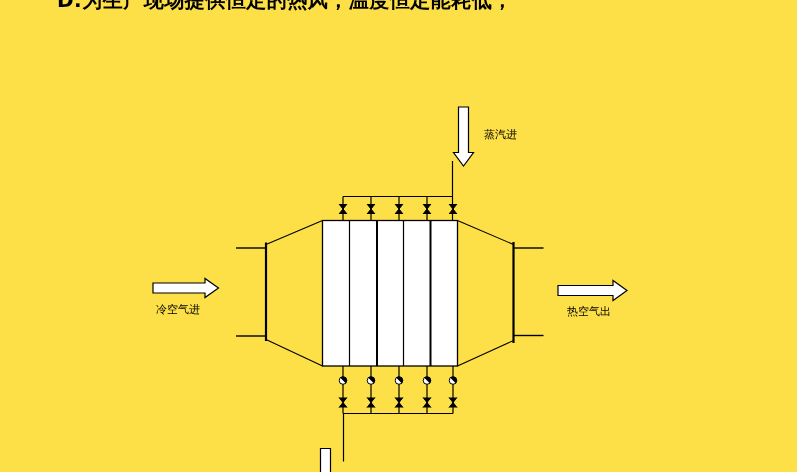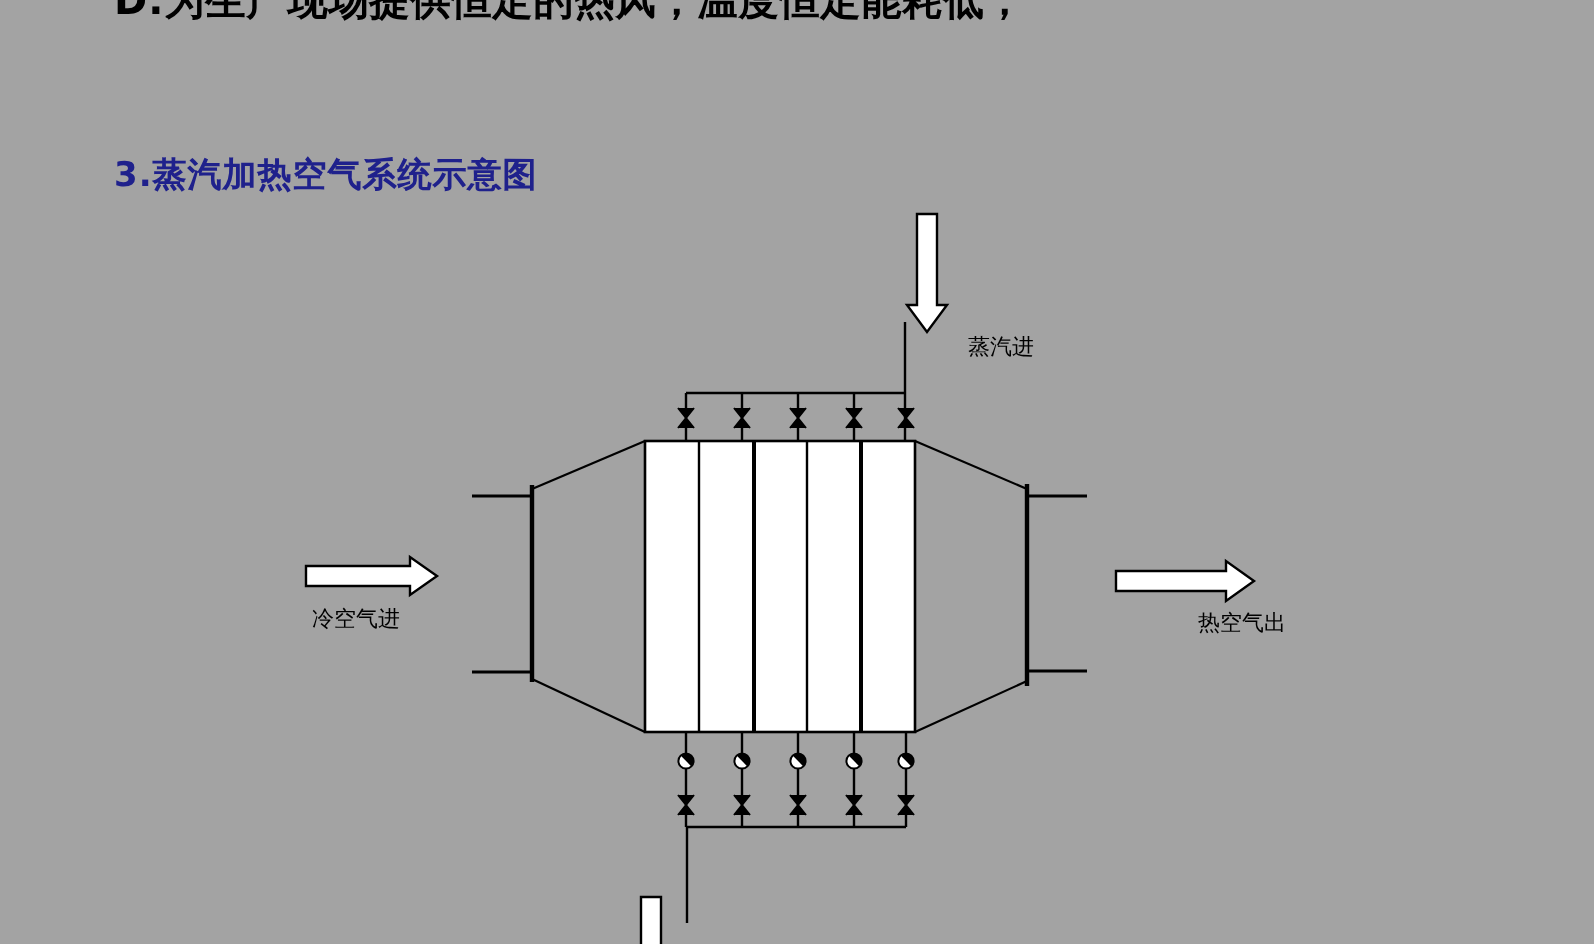--- a/index.html
+++ b/index.html
@@ -1,39 +1,38 @@
 <!DOCTYPE html>
 <html><head>
 <meta charset="utf-8">
 <style>
   html,body{margin:0;padding:0;}
   body{width:797px;height:472px;overflow:hidden;background:#ffffff;
        font-family:"DejaVu Sans", sans-serif;}
-  .page{position:relative;width:797px;height:472px;background:#a3a3a3;overflow:hidden;}
+  .page{position:relative;width:797px;height:472px;background:#fde047;overflow:hidden;}
   .doc-line{position:absolute;left:57px;color:#000000;font-weight:700;
             font-size:20px;line-height:21px;white-space:nowrap;letter-spacing:0.5px;}
   .line-d{top:-10px;}
   .line-e{top:18px;}
   .heading{position:absolute;left:57px;top:78px;margin:0;color:#1f218c;
            font-weight:700;font-size:17px;line-height:20px;white-space:nowrap;
            letter-spacing:0.5px;}
   .diagram-svg{position:absolute;left:0;top:0;}
   .dg-label{position:absolute;color:#000000;font-size:11px;line-height:13px;
             white-space:nowrap;font-family:"DejaVu Serif", serif;}
-  .lbl-steam{left:484px;top:128px;margin-top:39px;}
+  .lbl-steam{left:484px;top:128px;}
   .lbl-cold{left:156px;top:303px;}
-  .lbl-hot{left:567px;top:305px;margin-left:32px;}
+  .lbl-hot{left:567px;top:305px;}
 </style>
 </head>
 <body>
 
 <div class="page">
 
   <div class="doc-line line-d">D.为生产现场提供恒定的热风，温度恒定能耗低，</div>
-  <h3 class="heading">3.蒸汽加热空气系统示意图</h3>
 
   <svg class="diagram-svg" width="797" height="472" viewBox="0 0 797 472">
     <defs>
       <g id="gate-valve">
         <path d="M-4,-5 L4,-5 L-4,5 L4,5 Z" fill="#000"></path>
         <path d="M-4,-5 L4,5 M4,-5 L-4,5" stroke="#000" stroke-width="1" fill="none"></path>
       </g>
       <g id="steam-trap">
         <circle r="3.8" fill="#fff" stroke="#000" stroke-width="1"></circle>
         <path d="M-2.7,-2.7 A3.8,3.8 0 0 1 2.7,2.7 Z" fill="#000"></path>

